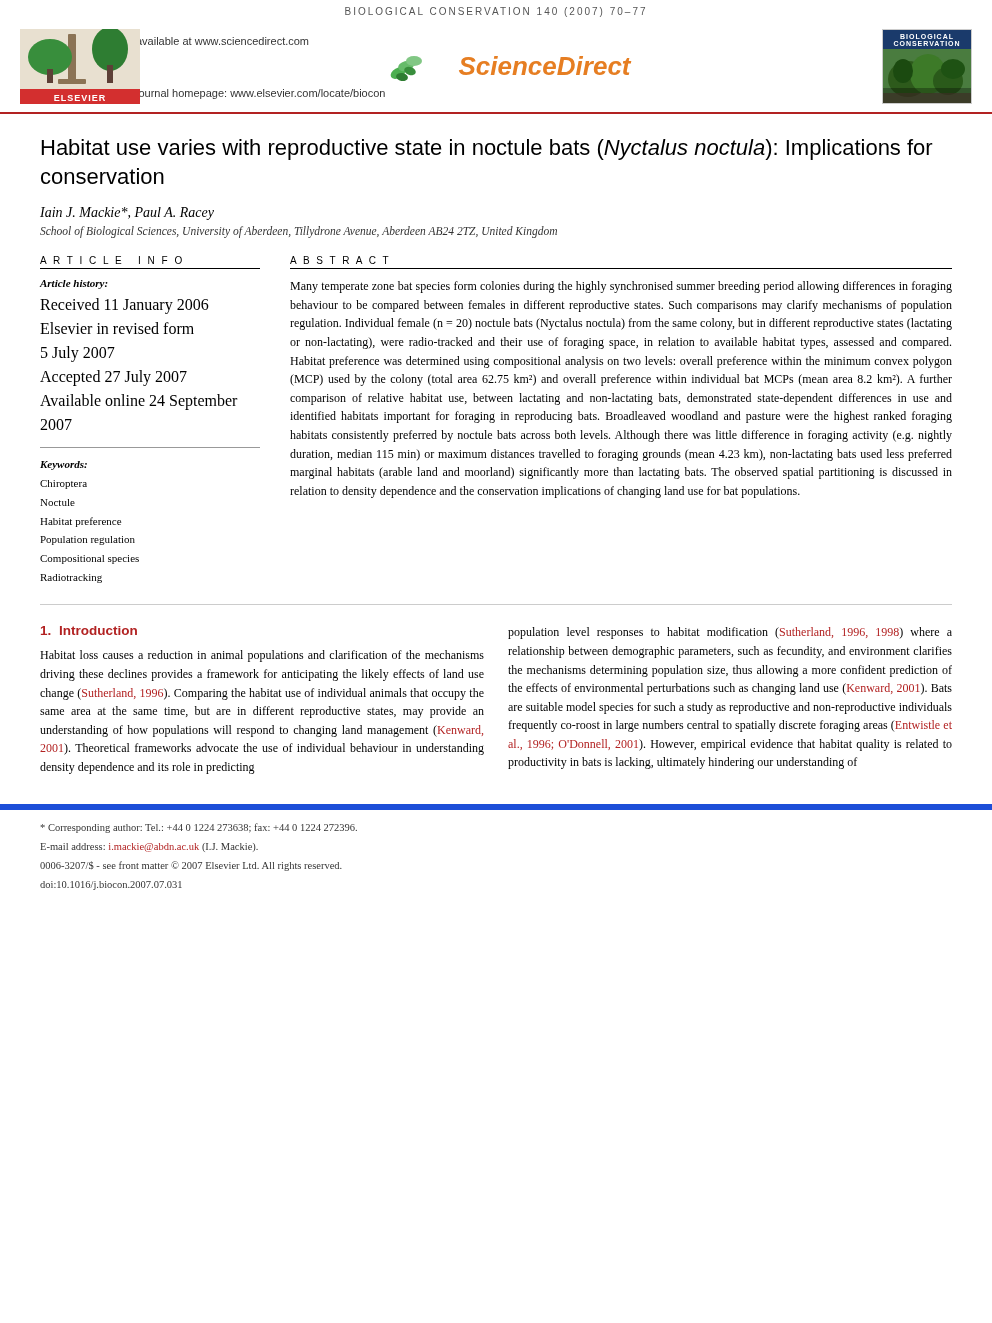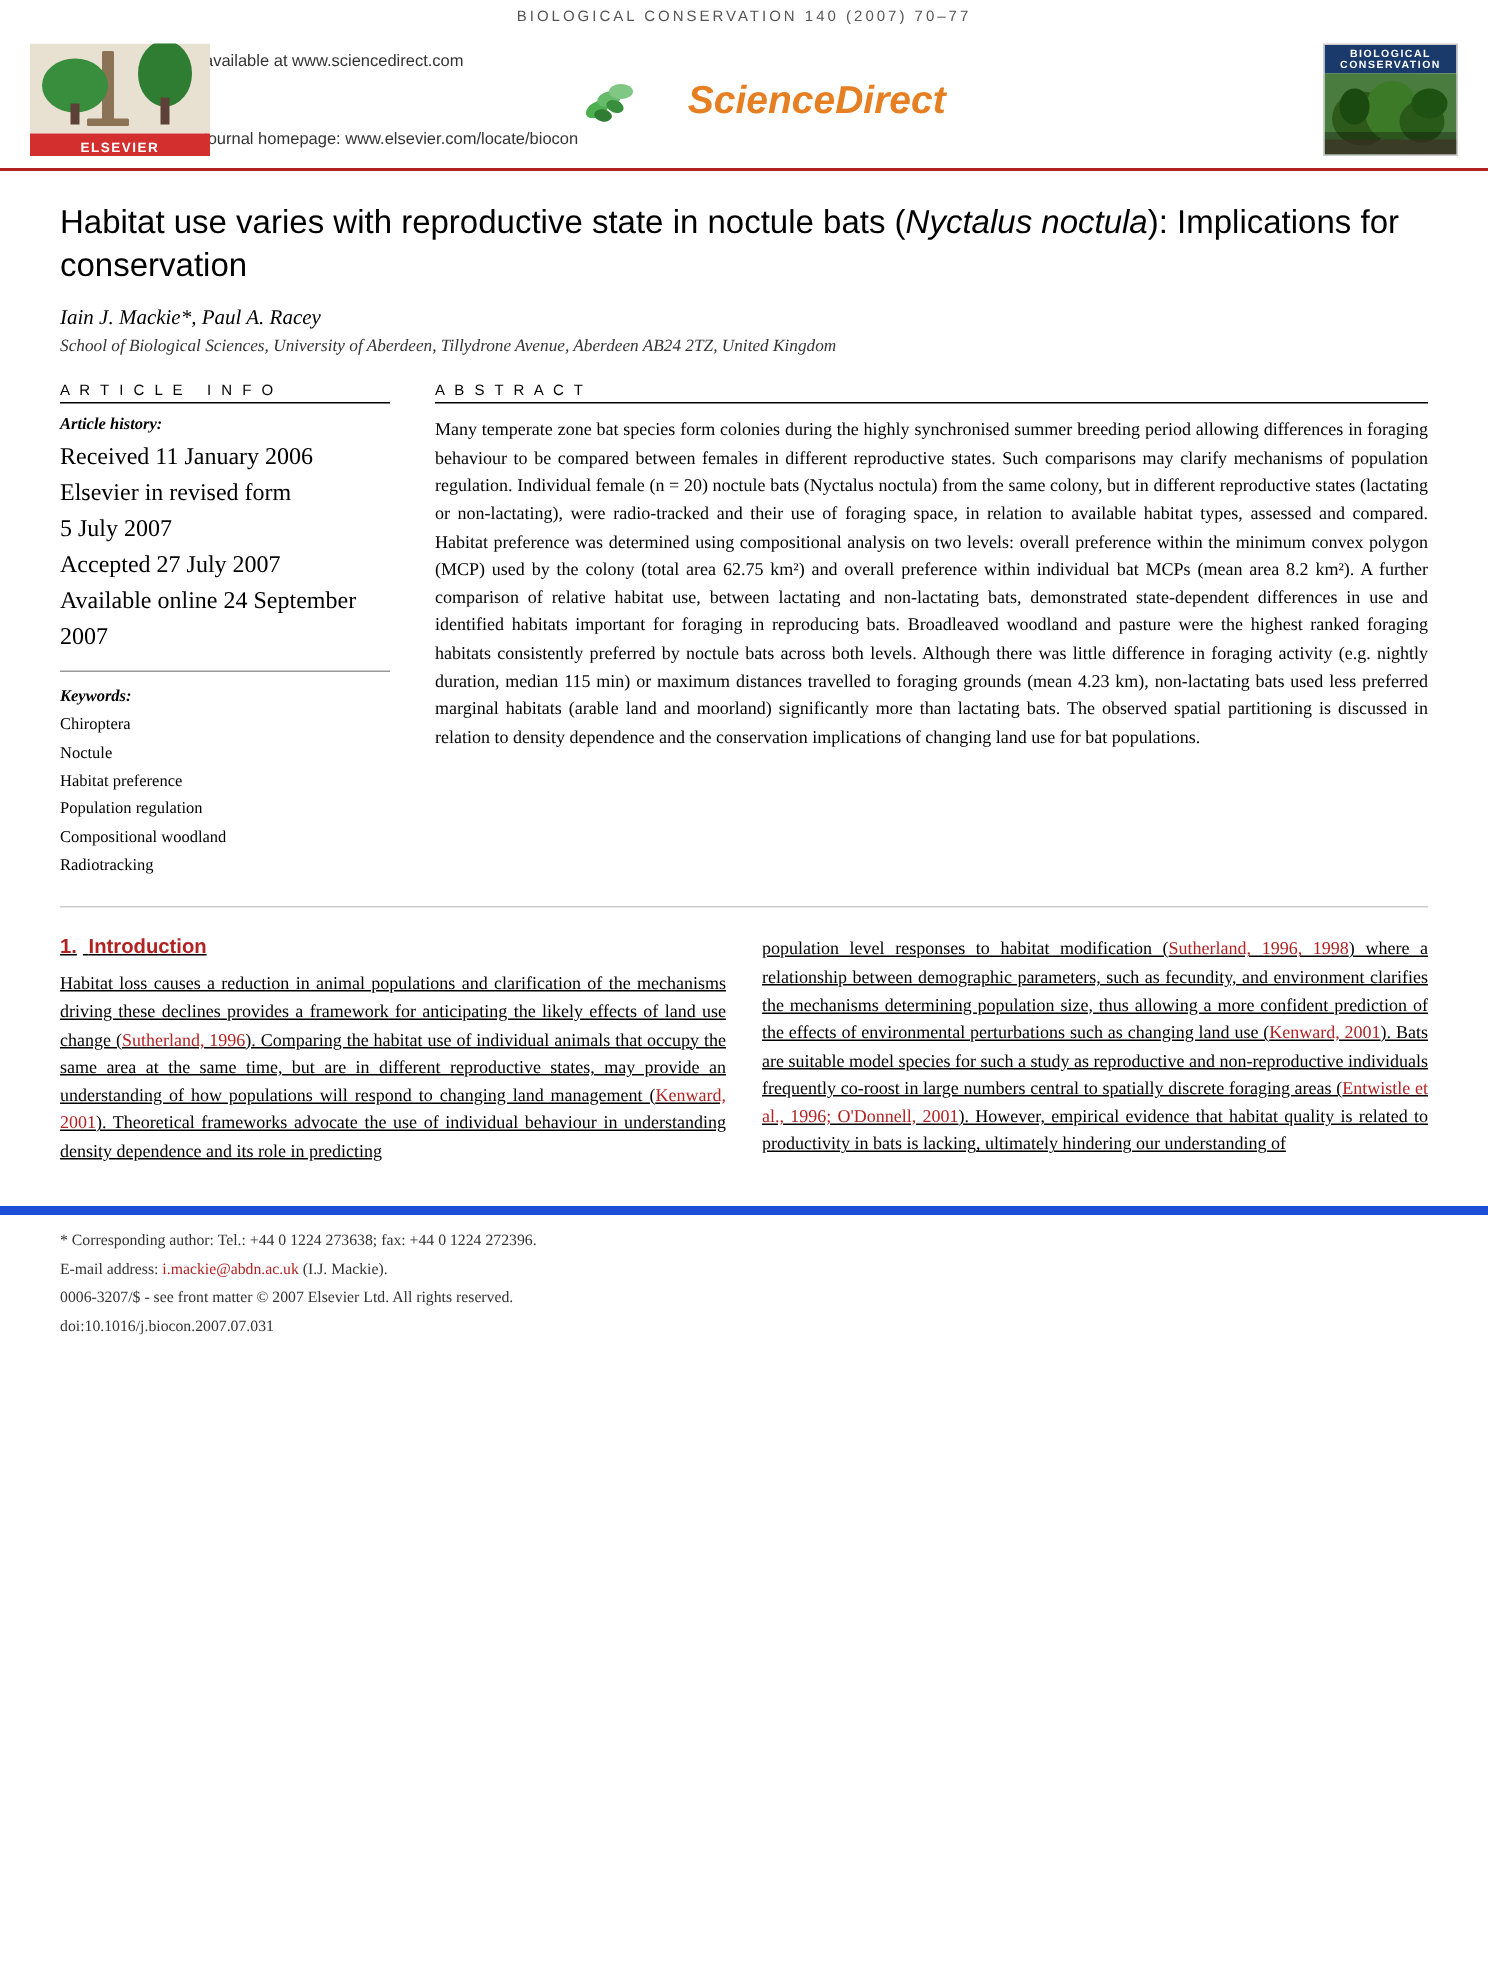--- a/index.html
+++ b/index.html
@@ -237,21 +237,20 @@
     .section-divider {
       border: none;
       border-top: 1px solid #ccc;
       margin: 18px 0;
     }
 
     
     .body-two-col {
       display: flex;
       gap: 24px;
-      text-decoration: underline;
     }
 
     .body-col {
       flex: 1;
     }
 
     .section-heading {
       font-size: 13.5px;
       font-weight: bold;
       font-family: Arial, sans-serif;
@@ -390,21 +389,21 @@
         <div class="article-info-item">Accepted 27 July 2007</div>
         <div class="article-info-item">Available online 24 September 2007</div>
 
         <hr class="article-info-divider">
 
         <div class="keywords-label">Keywords:</div>
         <div class="keyword-item">Chiroptera</div>
         <div class="keyword-item">Noctule</div>
         <div class="keyword-item">Habitat preference</div>
         <div class="keyword-item">Population regulation</div>
-        <div class="keyword-item">Compositional woodland</div>
+        <div class="keyword-item">Compositional species</div>
         <div class="keyword-item">Radiotracking</div>
       </div>
 
       <div class="right-col">
         <div class="section-label">A B S T R A C T</div>
         <div class="abstract-text">
           <p>Many temperate zone bat species form colonies during the highly synchronised summer breeding period allowing differences in foraging behaviour to be compared between females in different reproductive states. Such comparisons may clarify mechanisms of population regulation. Individual female (n = 20) noctule bats (Nyctalus noctula) from the same colony, but in different reproductive states (lactating or non-lactating), were radio-tracked and their use of foraging space, in relation to available habitat types, assessed and compared. Habitat preference was determined using compositional analysis on two levels: overall preference within the minimum convex polygon (MCP) used by the colony (total area 62.75 km²) and overall preference within individual bat MCPs (mean area 8.2 km²). A further comparison of relative habitat use, between lactating and non-lactating bats, demonstrated state-dependent differences in use and identified habitats important for foraging in reproducing bats. Broadleaved woodland and pasture were the highest ranked foraging habitats consistently preferred by noctule bats across both levels. Although there was little difference in foraging activity (e.g. nightly duration, median 115 min) or maximum distances travelled to foraging grounds (mean 4.23 km), non-lactating bats used less preferred marginal habitats (arable land and moorland) significantly more than lactating bats. The observed spatial partitioning is discussed in relation to density dependence and the conservation implications of changing land use for bat populations.</p>
         </div>
       </div>
 

